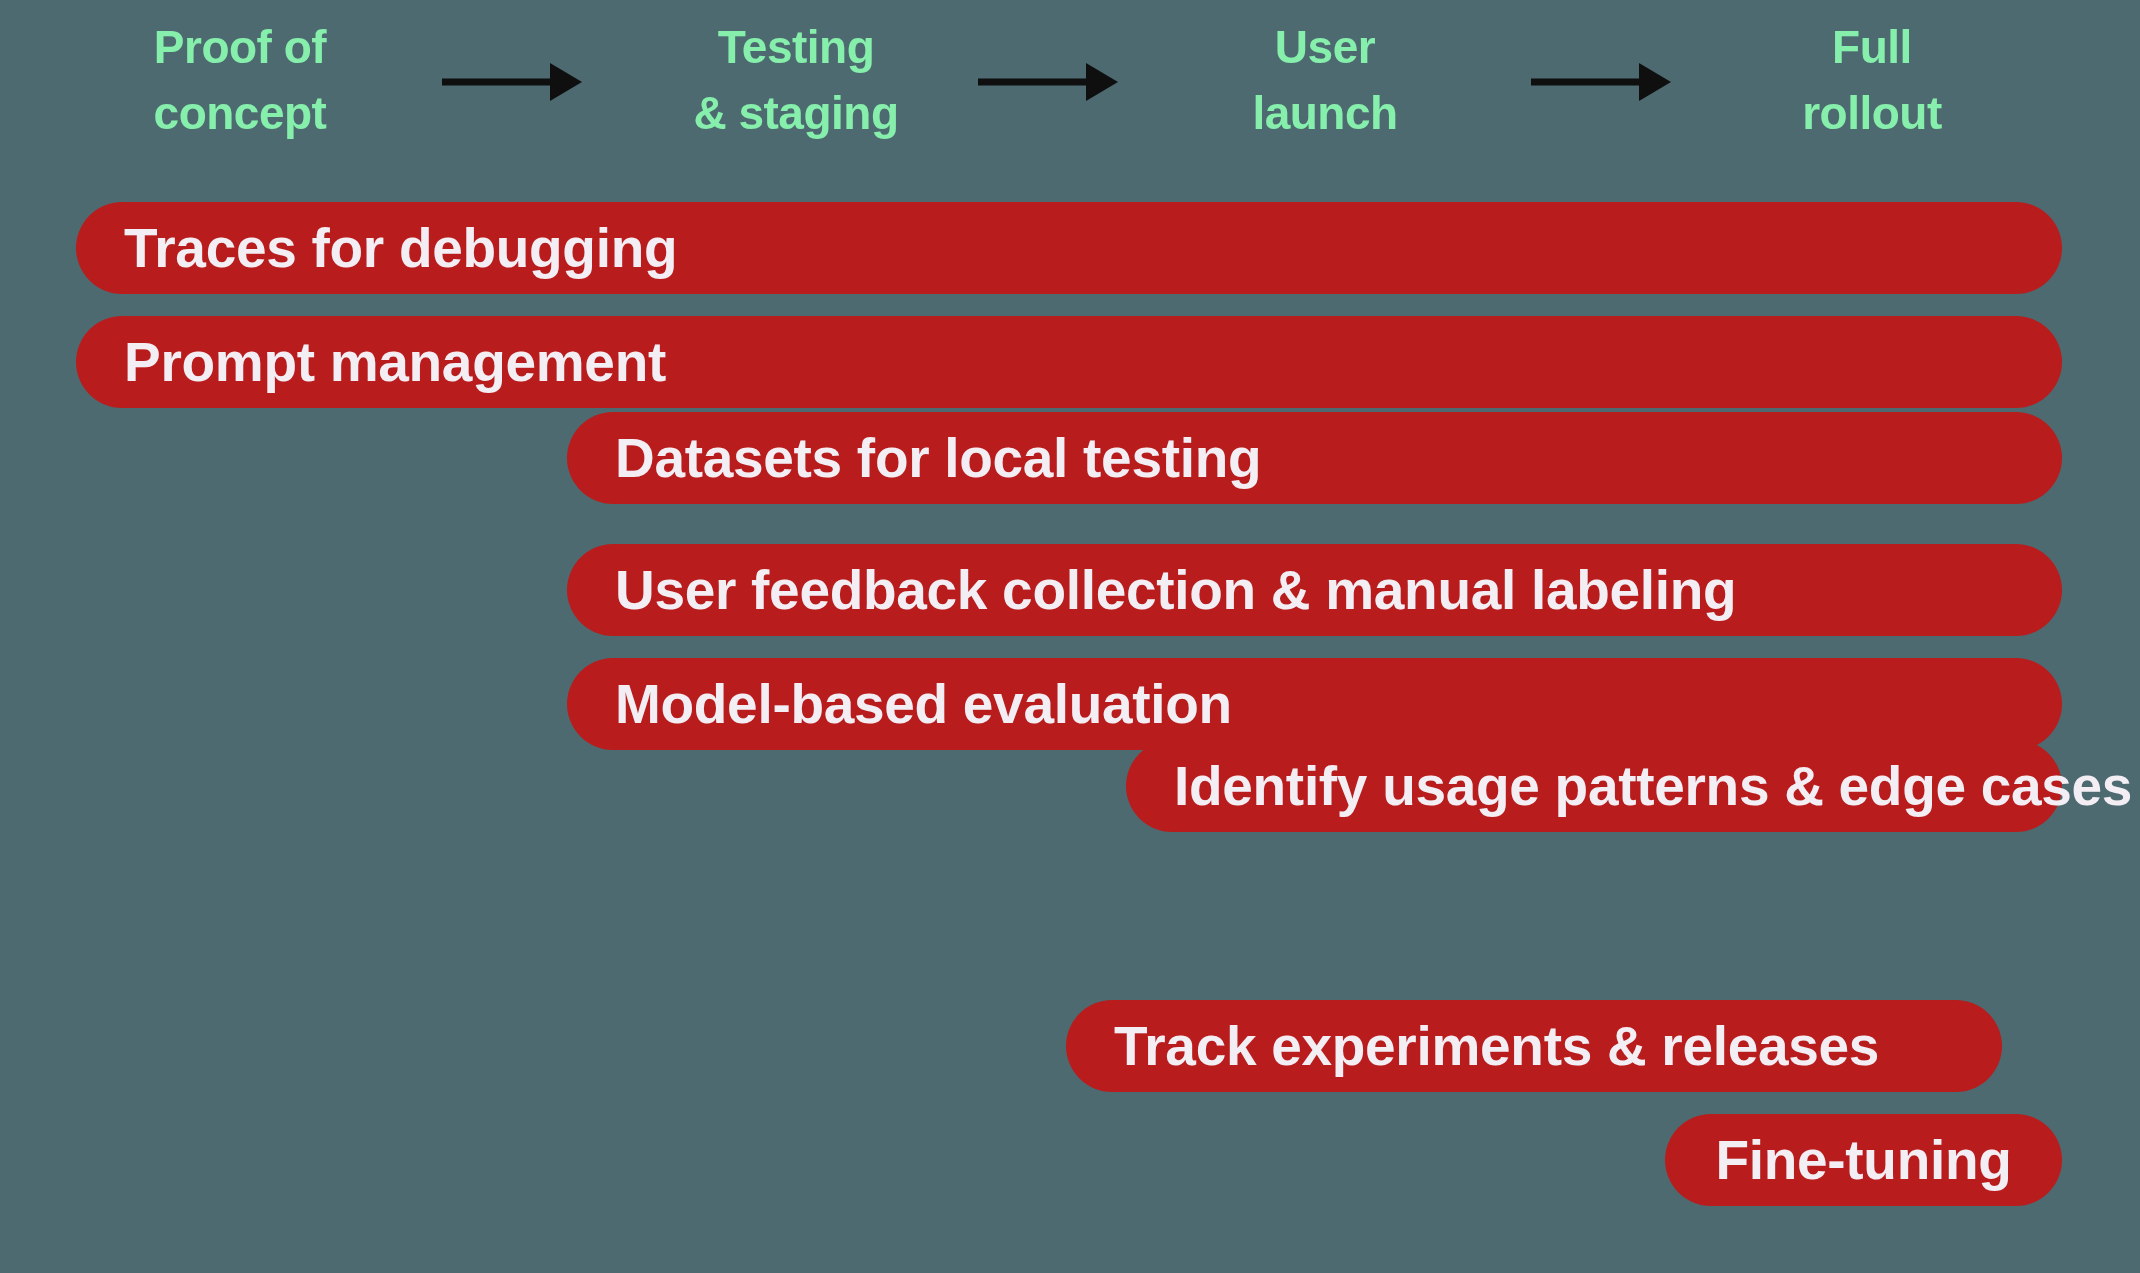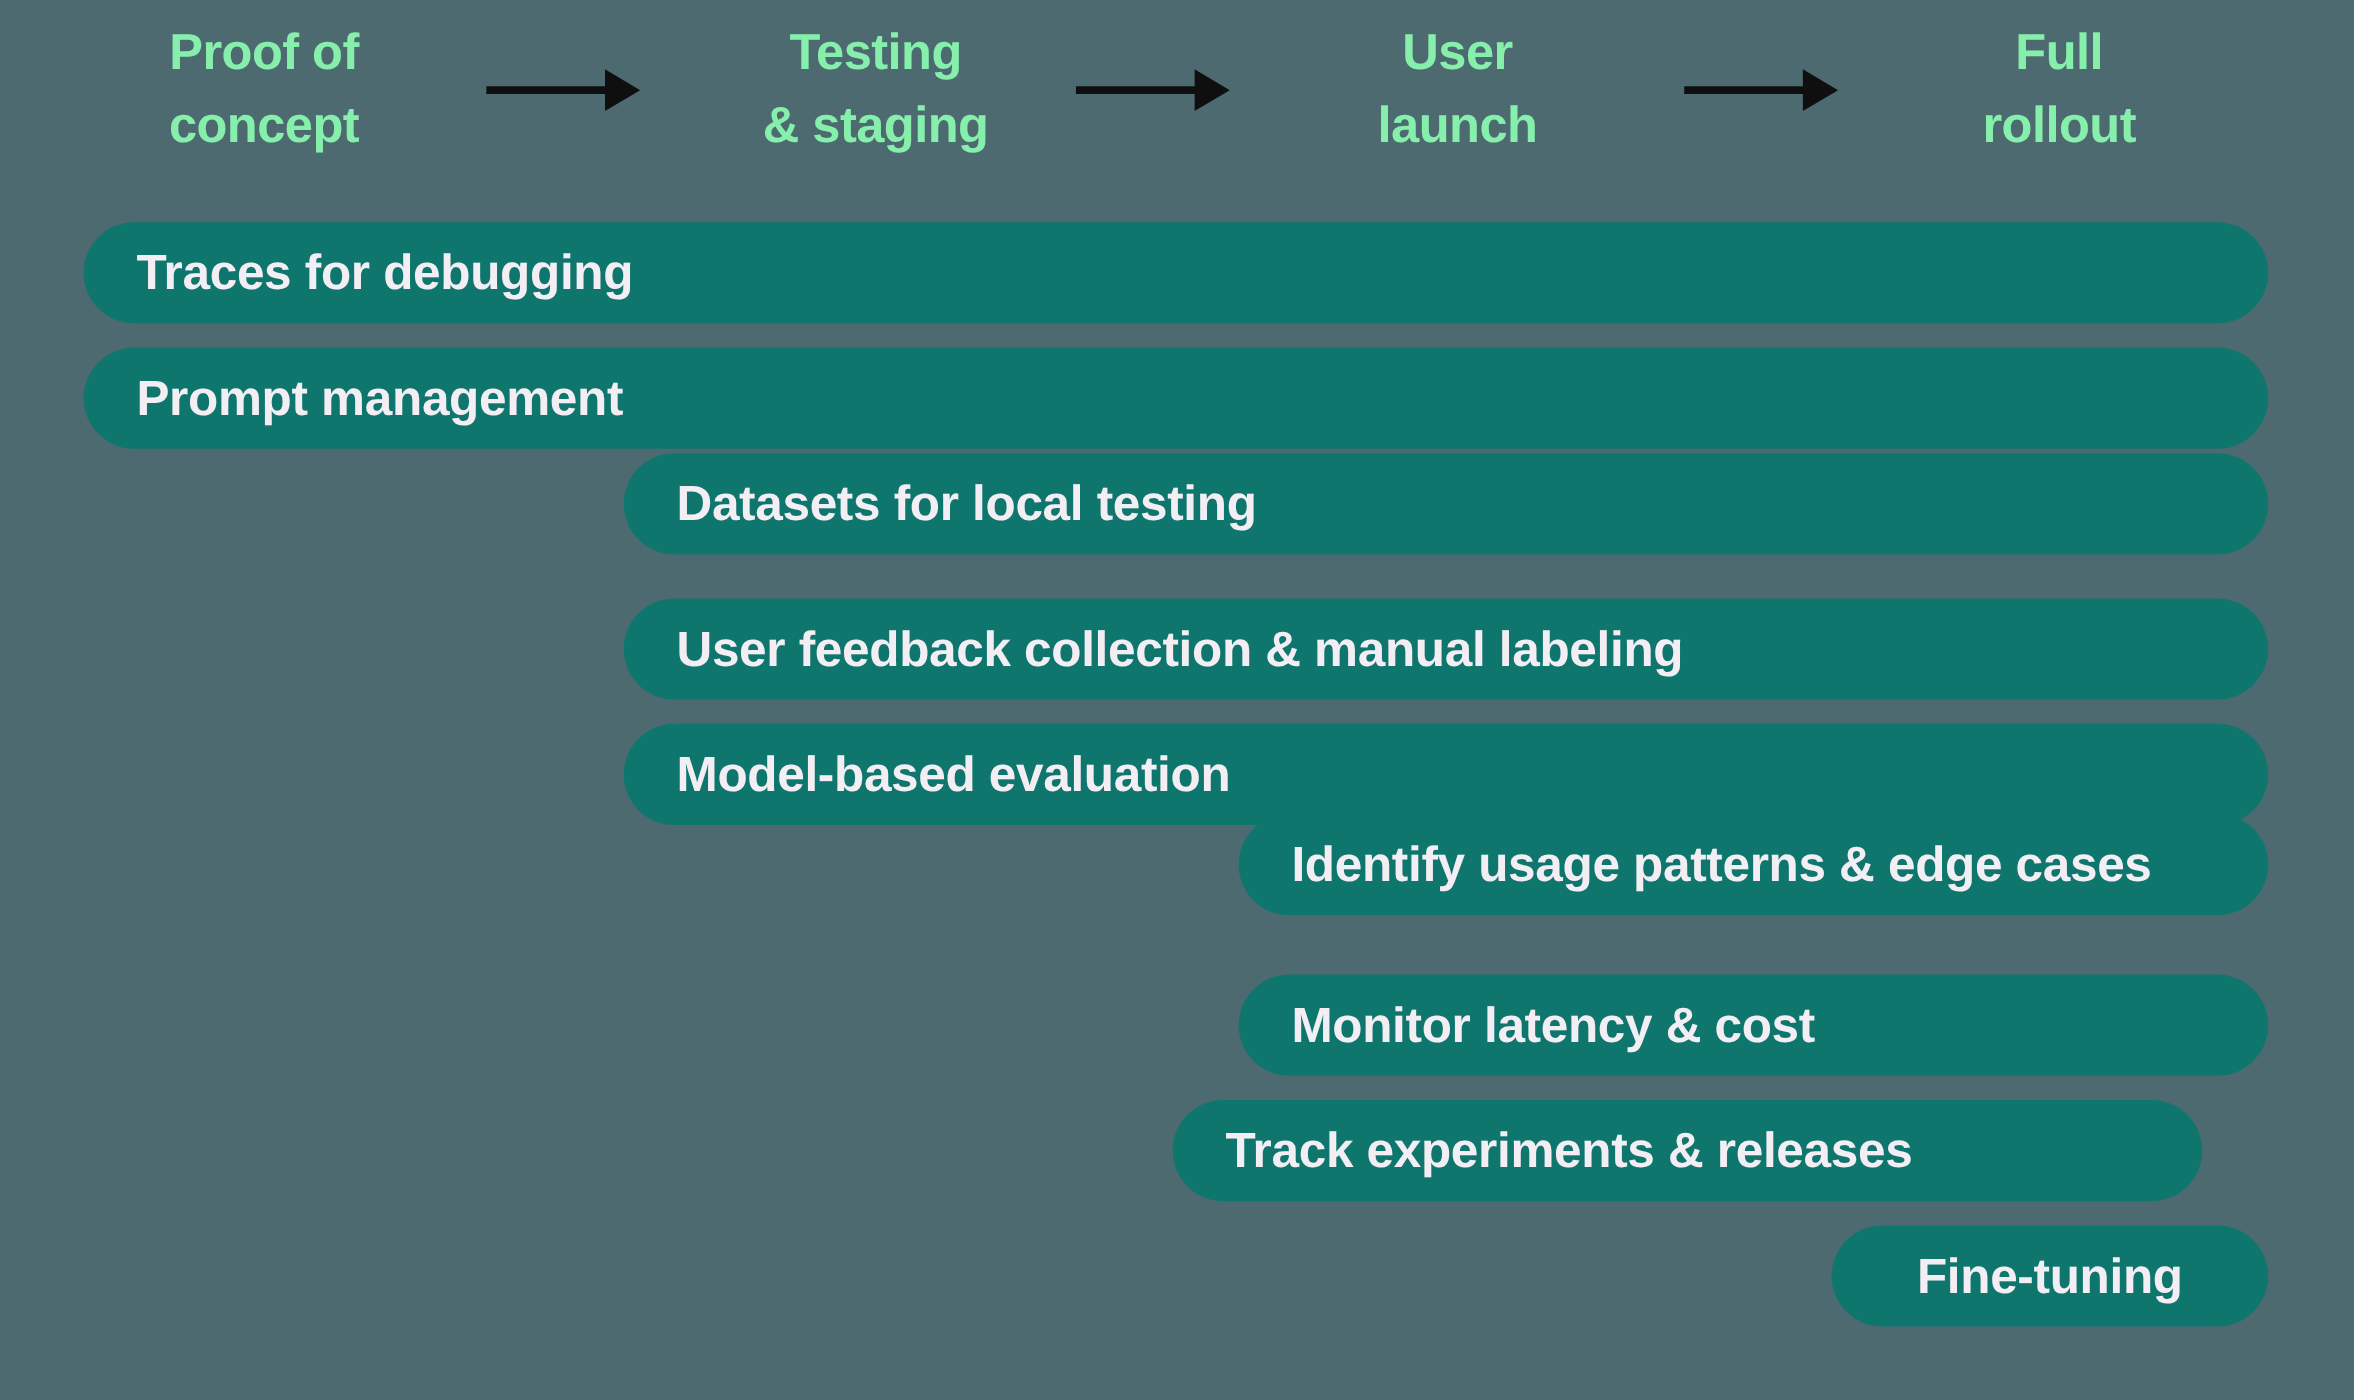--- a/index.html
+++ b/index.html
@@ -26,27 +26,27 @@
   }
   .arrow{
     position:absolute;
     top:60px;
     width:140px;height:44px;
   }
   .bar{
     position:absolute;
     height:92px;
     border-radius:46px;
-    background:#0f766e;
+    background:#b91c1c;
     color:#F2EEF4;
     display:flex;
     align-items:center;
     box-sizing:border-box;
     padding-left:48px;
-    font-size:45px;
+    font-size:55px;
     font-weight:700;
     letter-spacing:-0.3px;
     white-space:nowrap;
   }
   .bar.centered{
     justify-content:center;
     padding-left:0;
     text-align:right;
   }
 </style>
@@ -98,23 +98,20 @@
   <div class="bar" style="left:567px;top:544px;width:1495px">
     <span>User feedback collection &amp; manual labeling</span>
   </div>
   <div class="bar" style="left:567px;top:658px;width:1495px">
     <span>Model-based evaluation</span>
   </div>
 
   <div class="bar" style="left:1126px;top:740px;width:936px">
     <span>Identify usage patterns &amp; edge cases</span>
   </div>
-  <div class="bar" style="left:1126px;top:886px;width:936px">
-    <span>Monitor latency &amp; cost</span>
-  </div>
   <div class="bar" style="left:1066px;top:1000px;width:936px">
     <span>Track experiments &amp; releases</span>
   </div>
 
   <div class="bar centered" style="left:1665px;top:1114px;width:397px">
     <span>Fine-tuning</span>
   </div>
 
 </div>
 

